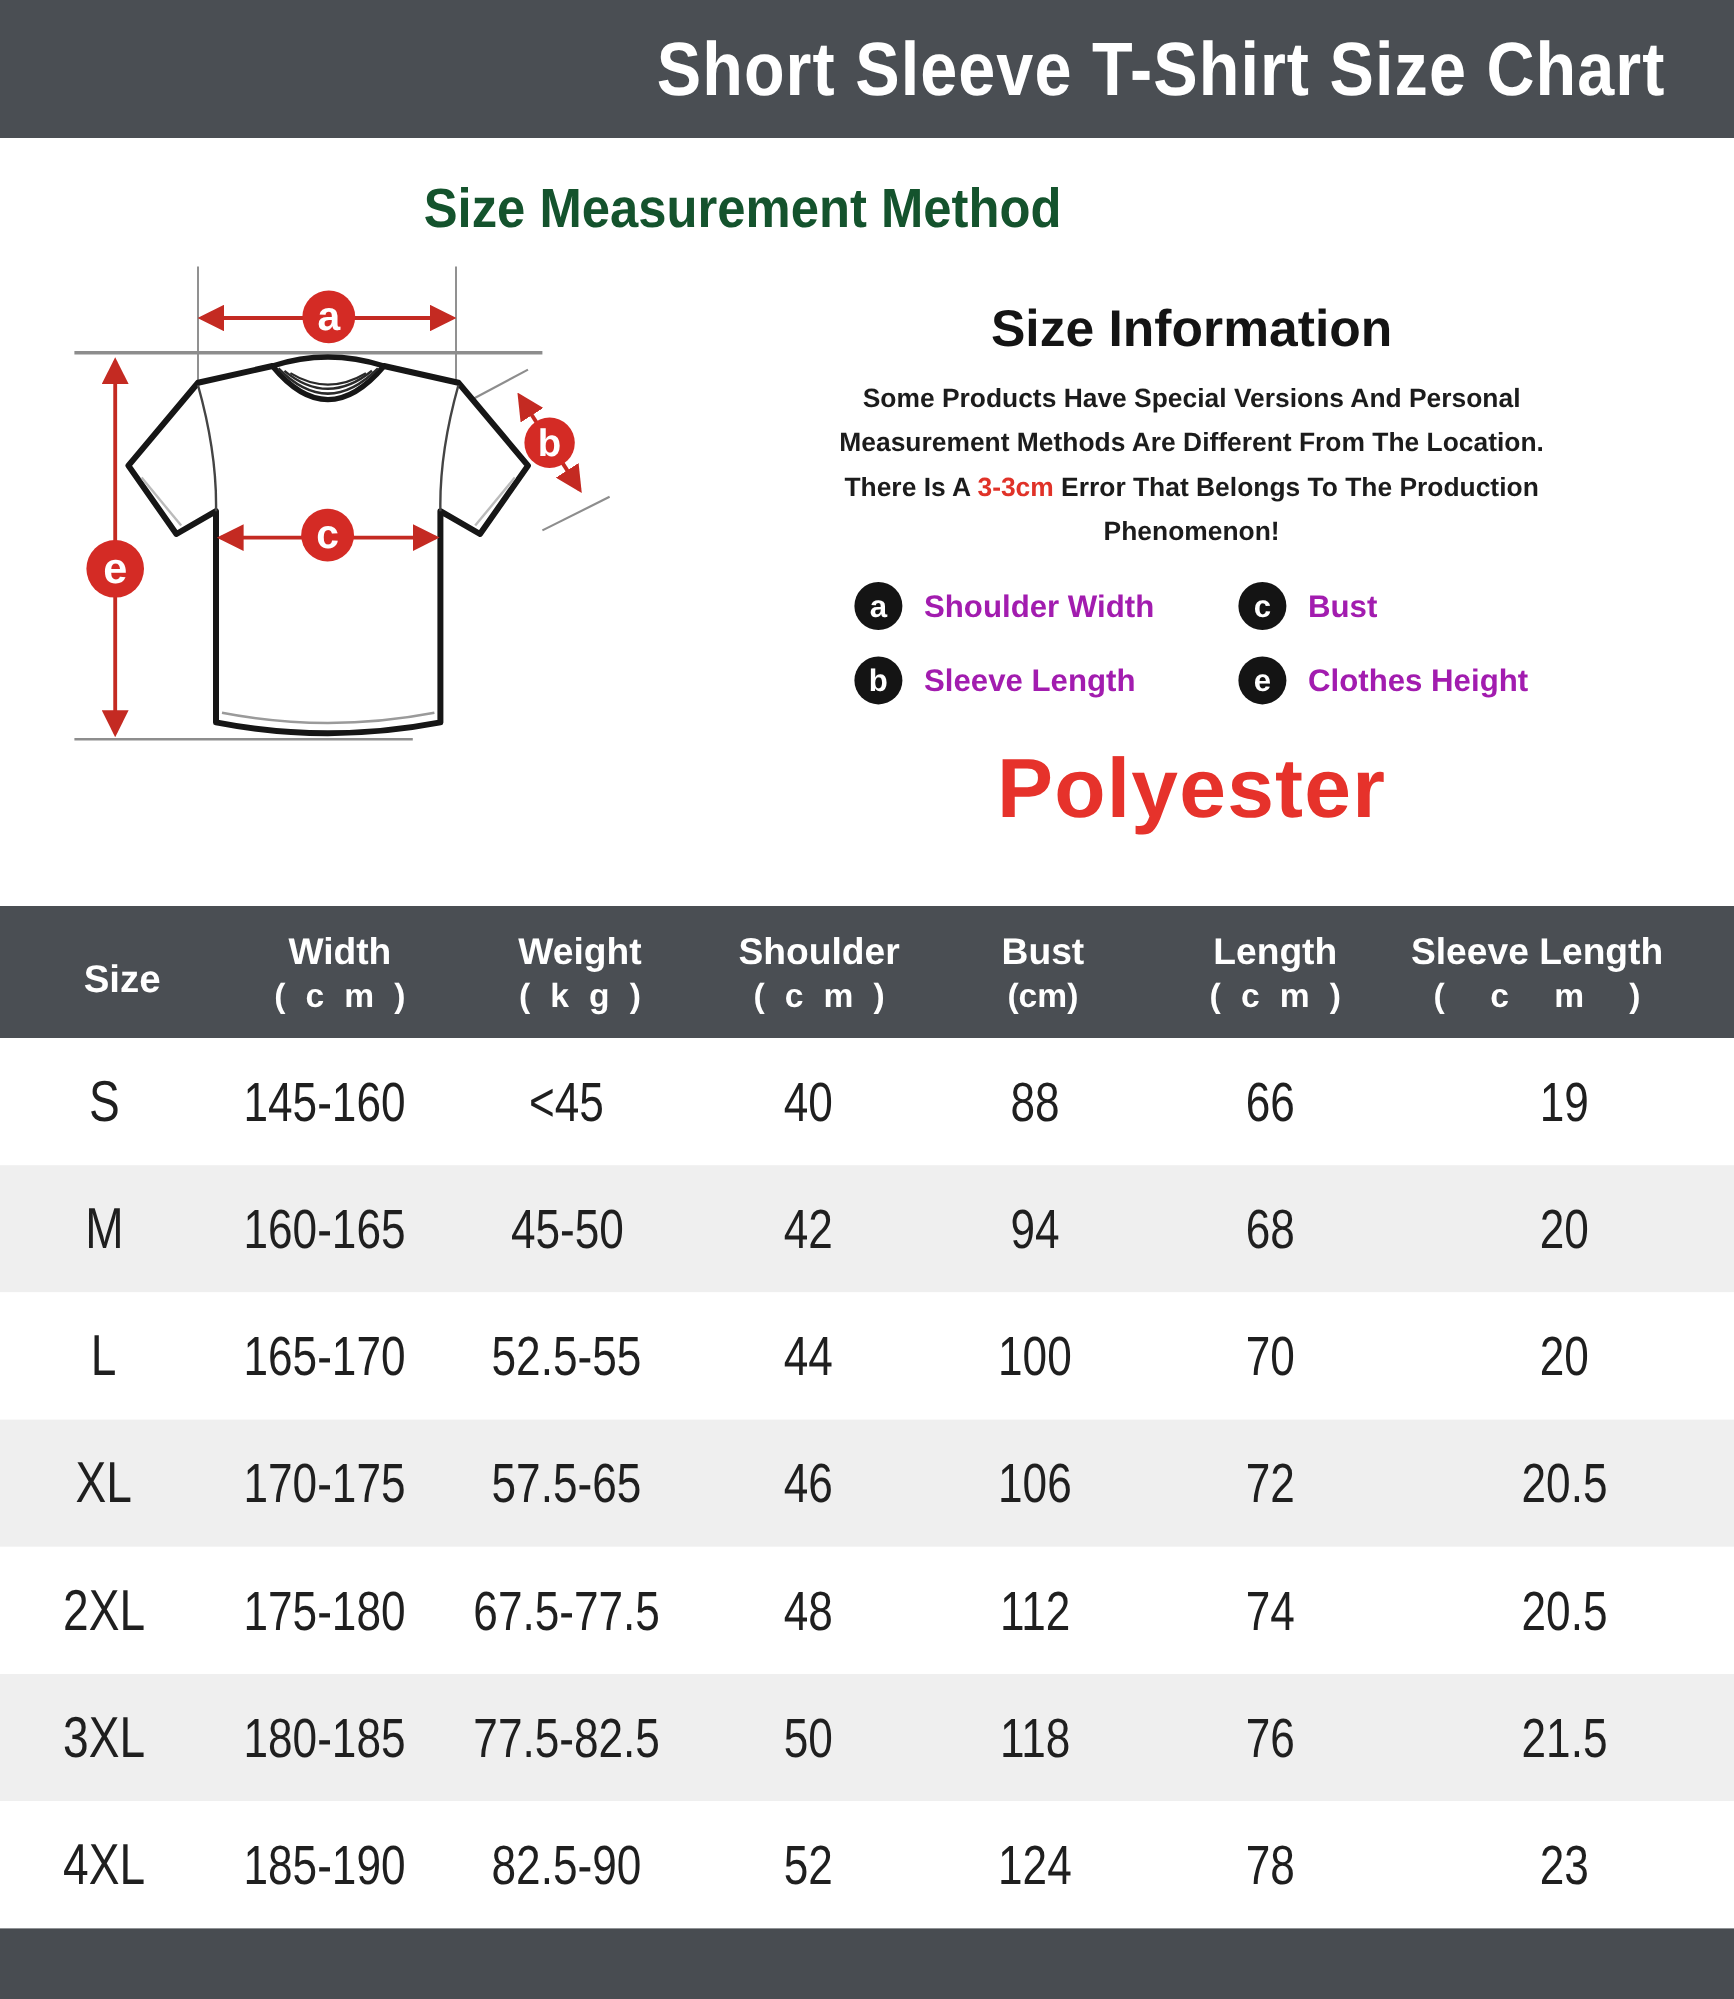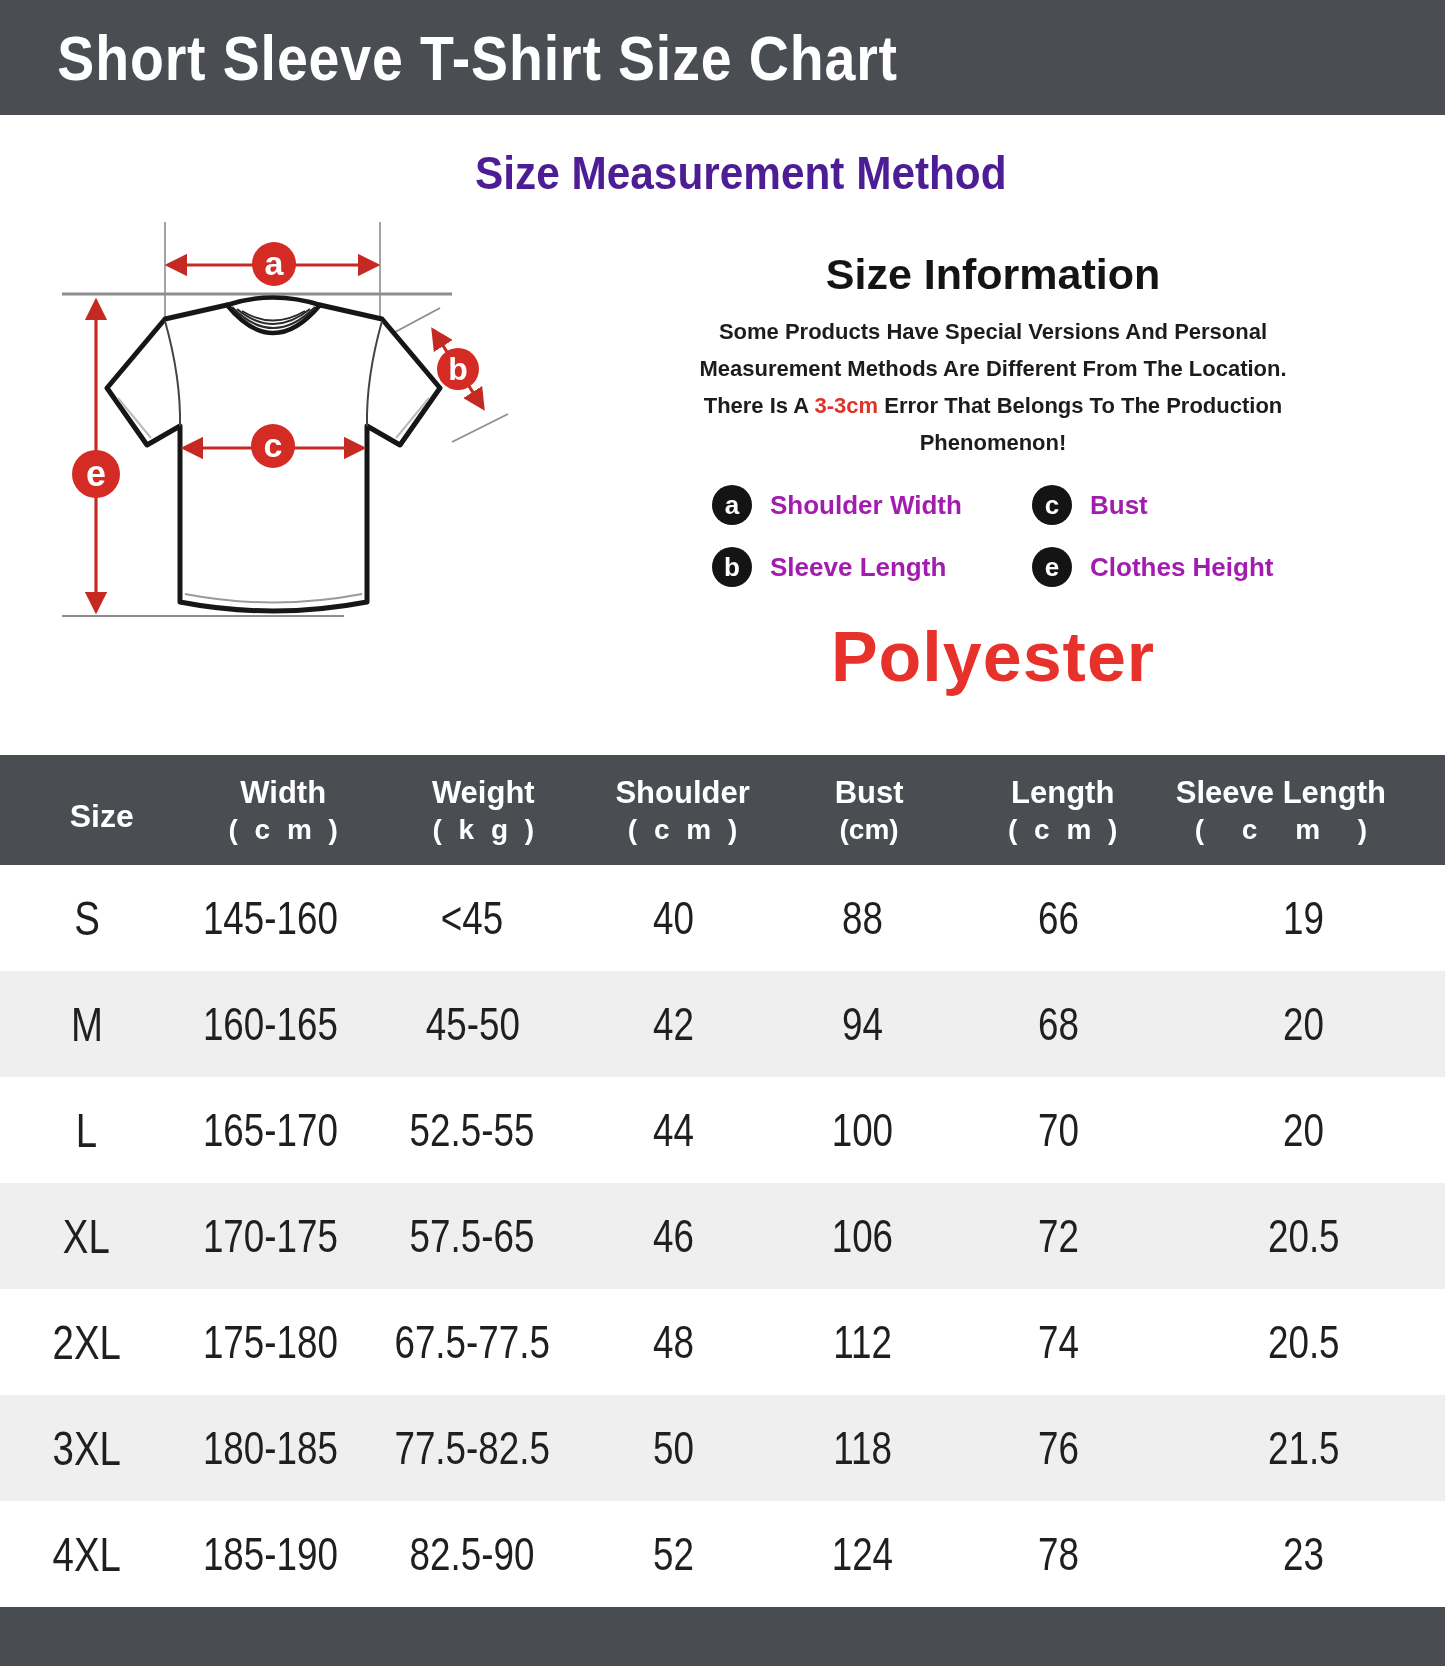--- a/index.html
+++ b/index.html
@@ -7,28 +7,28 @@
     position:relative; width:1445px; height:1666px; overflow:hidden;
     background:#ffffff; font-family:"Liberation Sans", sans-serif; color:#1a1a1a;
   }
   .cond{display:inline-block; transform:scaleX(0.80); transform-origin:center; white-space:nowrap;}
   .cond92{display:inline-block; transform:scaleX(0.92); transform-origin:center; white-space:nowrap;}
   .cond88{display:inline-block; transform:scaleX(0.88); transform-origin:center; white-space:nowrap;}
 
   
   .title-bar{
     position:absolute; top:0; left:0; width:1445px; height:115px;
-    background:#4a4e53; display:flex; align-items:center; justify-content:flex-start;
+    background:#4a4e53; display:flex; align-items:center; justify-content:flex-end;
   }
   .title-bar .t{font-size:63px; font-weight:bold; color:#ffffff; letter-spacing:1px;}
 
   
   .method-title{
-    position:absolute; top:146px; left:330px; width:700px; text-align:right;
-    font-size:46px; font-weight:bold; color:#4c1d95;
+    position:absolute; top:146px; left:330px; width:700px; text-align:left;
+    font-size:46px; font-weight:bold; color:#14532d;
   }
 
   
   .diagram{position:absolute; left:52px; top:198px; width:460px; height:430px;}
 
   
   .info-panel{position:absolute; left:698px; top:250px; width:590px; text-align:center;}
   .info-title{font-size:43px; font-weight:bold; color:#141414; margin:0 0 14px 0;}
   .info-text{font-size:22px; font-weight:bold; line-height:37px; color:#1c1c1c; margin:0; text-align:center;}
   .info-text .hl{color:#e03228;}

